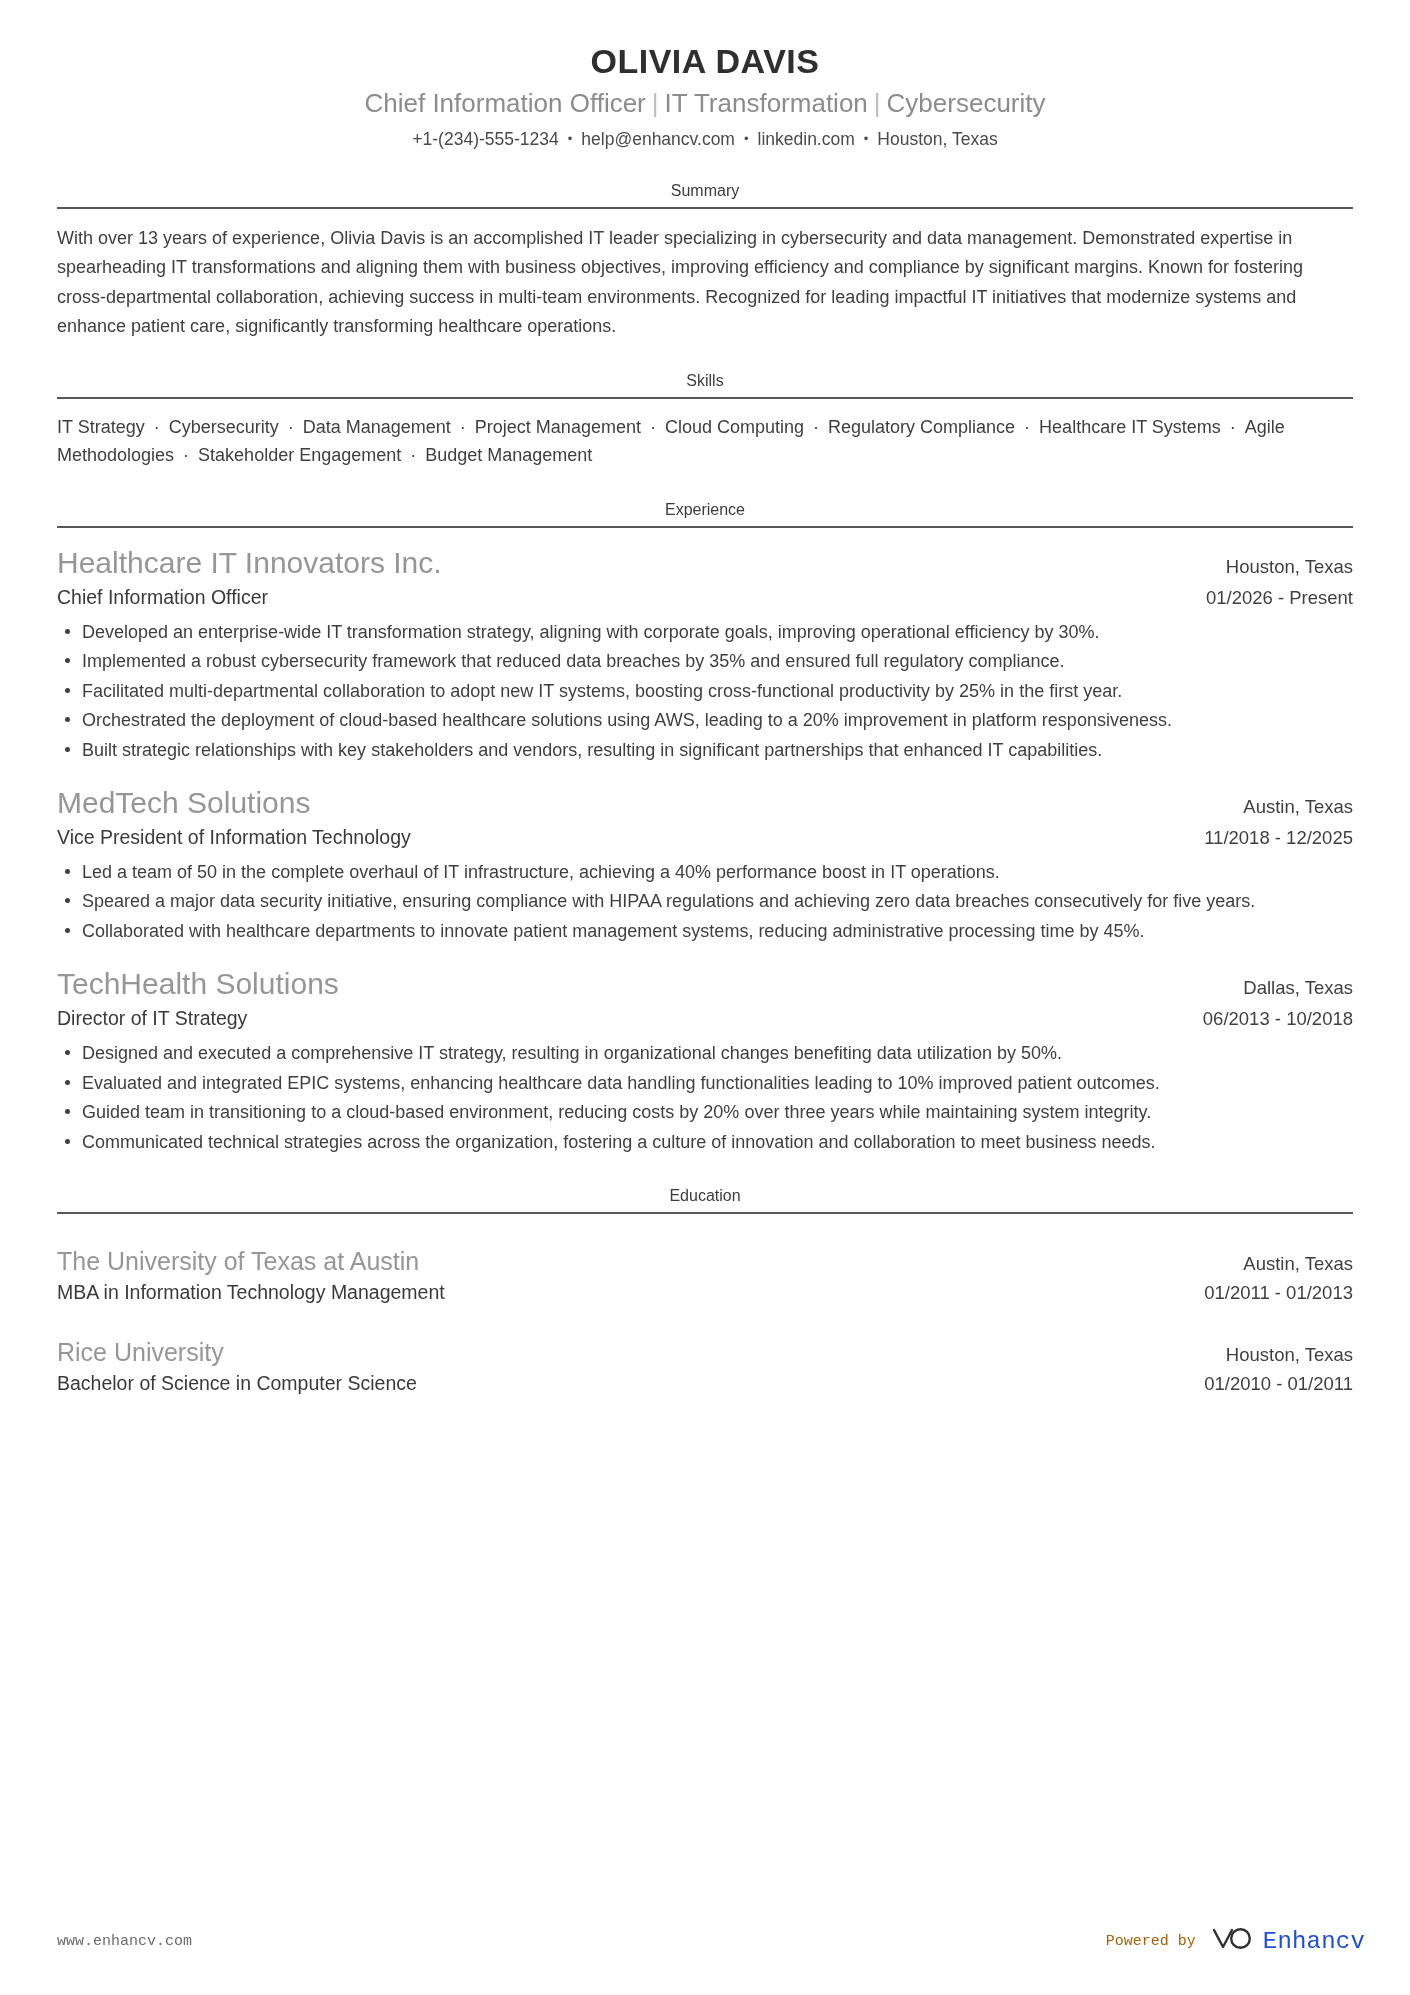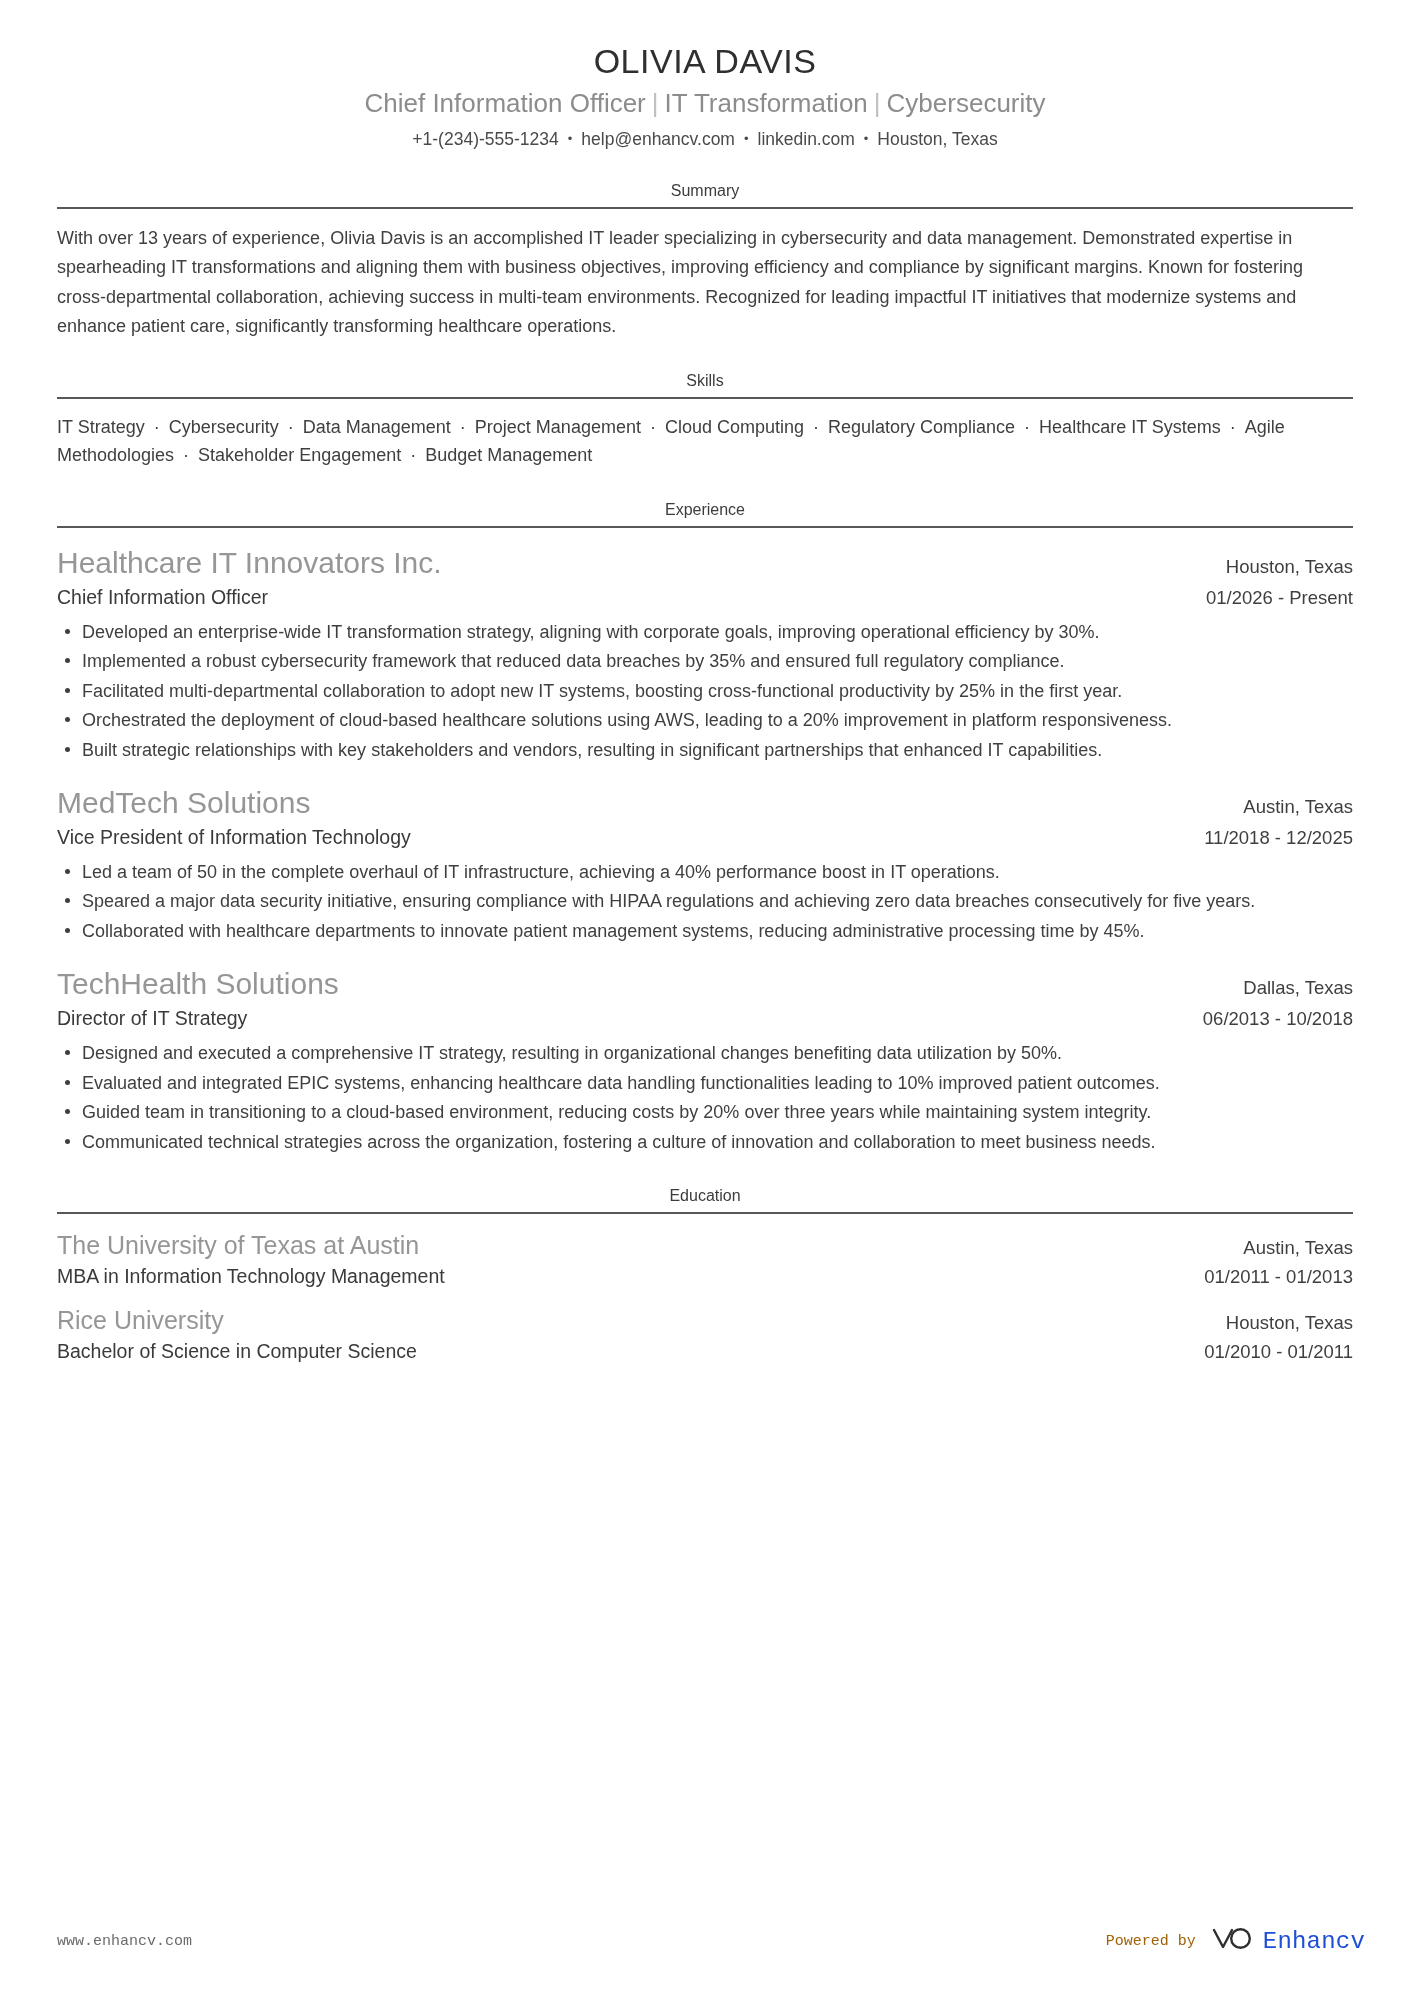--- a/index.html
+++ b/index.html
@@ -23,21 +23,21 @@
     background: #fff;
   }
 
   
   .header {
     padding-top: 42px;
     text-align: center;
   }
   .name {
     font-size: 34px;
-    font-weight: normal;
+    font-weight: bold;
     letter-spacing: 0.5px;
     color: #2f2f2f;
     line-height: 1.15;
     margin: 0;
     text-align: center;
   }
   .headline {
     margin-top: 7px;
     font-size: 26px;
     font-weight: 400;
@@ -167,21 +167,21 @@
     left: 8px;
     top: 11px;
     width: 5px;
     height: 5px;
     border-radius: 50%;
     background: #3f3f3f;
   }
 
   
   .edu-entry {
-    margin-top: 16px;
+    margin-top: 32px;
   }
   .edu-entry .entry-company { font-size: 25px; }
 
   
   .footer {
     position: absolute;
     left: 57px;
     right: 45px;
     bottom: 38px;
     display: flex;

